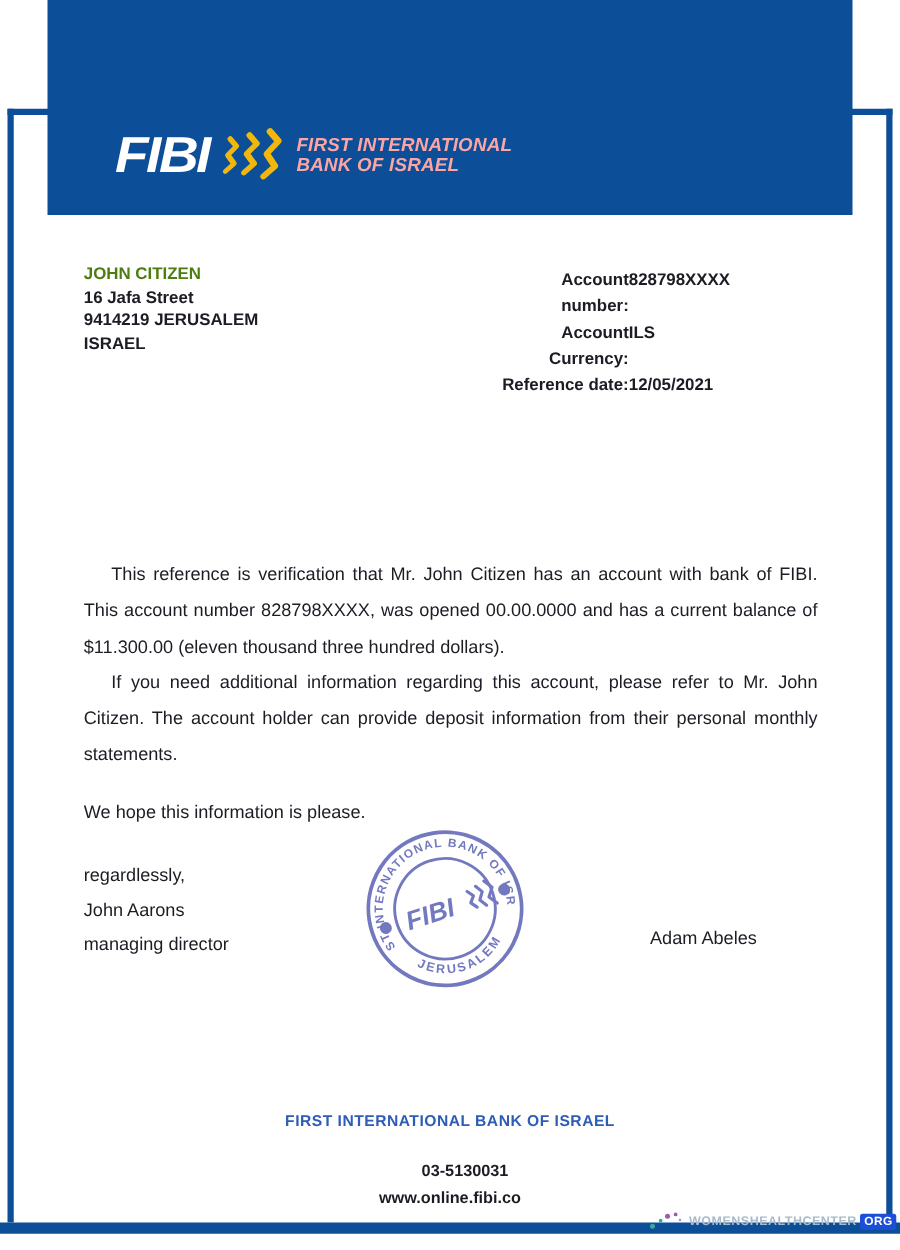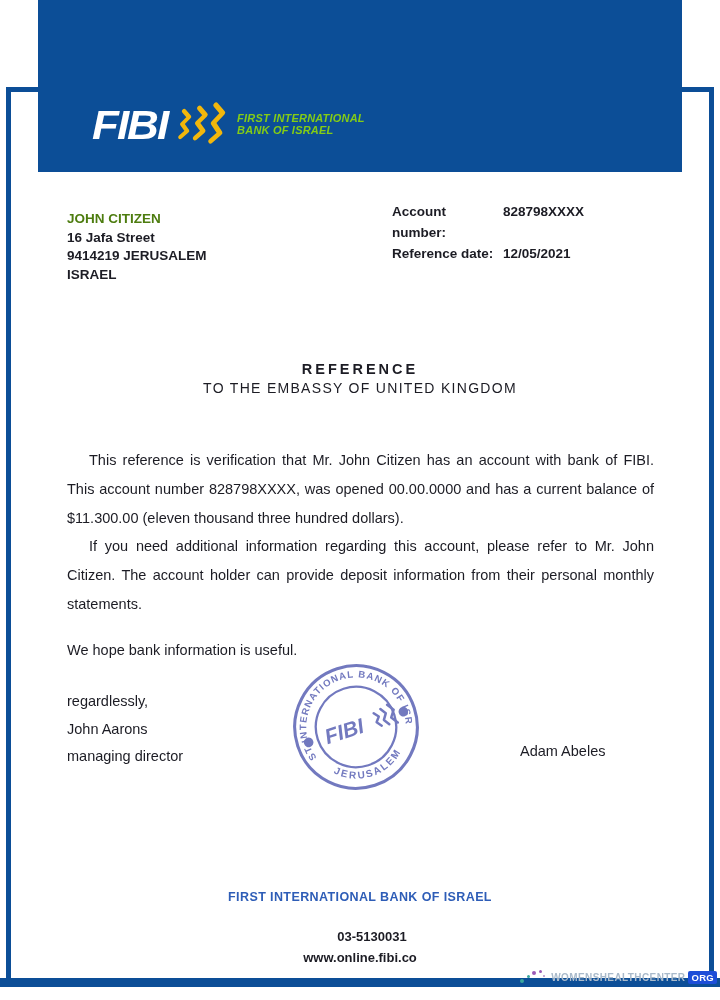--- a/index.html
+++ b/index.html
@@ -21,40 +21,40 @@
   .logo {
     position: absolute; left: 54px; top: 98px; height: 54px;
     display: flex; align-items: center; gap: 10px;
   }
   .logo-fibi {
     color: #ffffff; font-size: 44px; font-weight: 900; font-style: italic;
     letter-spacing: -2px; line-height: 1; transform: scaleY(0.92);
   }
   .logo-chevrons { transform: skewX(-8deg); }
   .brand-text {
-    color: #84cc16; font-weight: 800; font-style: italic;
-    font-size: 11px; line-height: 1.06; letter-spacing: 0.2px;
+    color: #fca5a5; font-weight: 800; font-style: italic;
+    font-size: 15px; line-height: 1.06; letter-spacing: 0.2px;
   }
 
   
   .border-left  { position: absolute; left: 6px;  top: 87px; width: 5px; height: 891px; background: #0c4e97; }
   .border-right { position: absolute; left: 709px; top: 87px; width: 5px; height: 891px; background: #0c4e97; }
   .connector-left  { position: absolute; left: 6px;   top: 87px; width: 34px; height: 5px; background: #0c4e97; }
   .connector-right { position: absolute; left: 680px; top: 87px; width: 34px; height: 5px; background: #0c4e97; }
   .bottom-band { position: absolute; left: 0; top: 978px; width: 720px; height: 9px; background: #0c4e97; z-index: 3; }
 
   
   .recipient {
     position: absolute; left: 67px; top: 210px;
     font-size: 13.5px; line-height: 18.5px; font-weight: 600;
   }
   .recipient-name { color: #4d7c0f; font-weight: 700; }
   .account-info {
-    position: absolute; left: 392px; top: 201px;
-    font-size: 13.5px; line-height: 21px; font-weight: 600;
+    position: absolute; left: 392px; top: 213px;
+    font-size: 13.5px; line-height: 21px; font-weight: 600; text-align: right;
   }
   .acct-row { display: flex; }
   .acct-label { width: 111px; }
   .acct-value { }
 
   
   .doc-title { position: absolute; left: 0; width: 720px; top: 361px; text-align: center; }
   .doc-title-main { font-size: 14.5px; font-weight: 700; letter-spacing: 3px; }
   .doc-title-sub  { font-size: 14px; letter-spacing: 1.3px; margin-top: 3px; font-weight: 500; }
 
@@ -138,34 +138,34 @@
     <div>9414219 JERUSALEM</div>
     <div>ISRAEL</div>
   </div>
 
   <div class="account-info">
     <div class="acct-row">
       <span class="acct-label">Account number:</span>
       <span class="acct-value">828798XXXX</span>
     </div>
     <div class="acct-row">
+      <span class="acct-label">Account Currency:</span>
+      <span class="acct-value">ILS</span>
+    </div>
+    <div class="acct-row">
       <span class="acct-label">Reference date:</span>
       <span class="acct-value">12/05/2021</span>
     </div>
   </div>
 
-  <div class="doc-title">
-    <div class="doc-title-main">REFERENCE</div>
-    <div class="doc-title-sub">TO THE EMBASSY OF UNITED KINGDOM</div>
-  </div>
 
   <div class="letter-body">
     <p class="indent">This reference is verification that Mr. John Citizen has an account with bank of FIBI. This account number 828798XXXX, was opened 00.00.0000 and has a current balance of $11.300.00 (eleven thousand three hundred dollars).</p>
     <p class="indent">If you need additional information regarding this account, please refer to Mr. John Citizen. The account holder can provide deposit information from their personal monthly statements.</p>
-    <p class="closing-line">We hope bank information is useful.</p>
+    <p class="closing-line">We hope this information is please.</p>
   </div>
 
   <div class="signature">
     <div>regardlessly,</div>
     <div>John Aarons</div>
     <div>managing director</div>
   </div>
   <div class="countersign">Adam Abeles</div>
 
   <div class="stamp">

